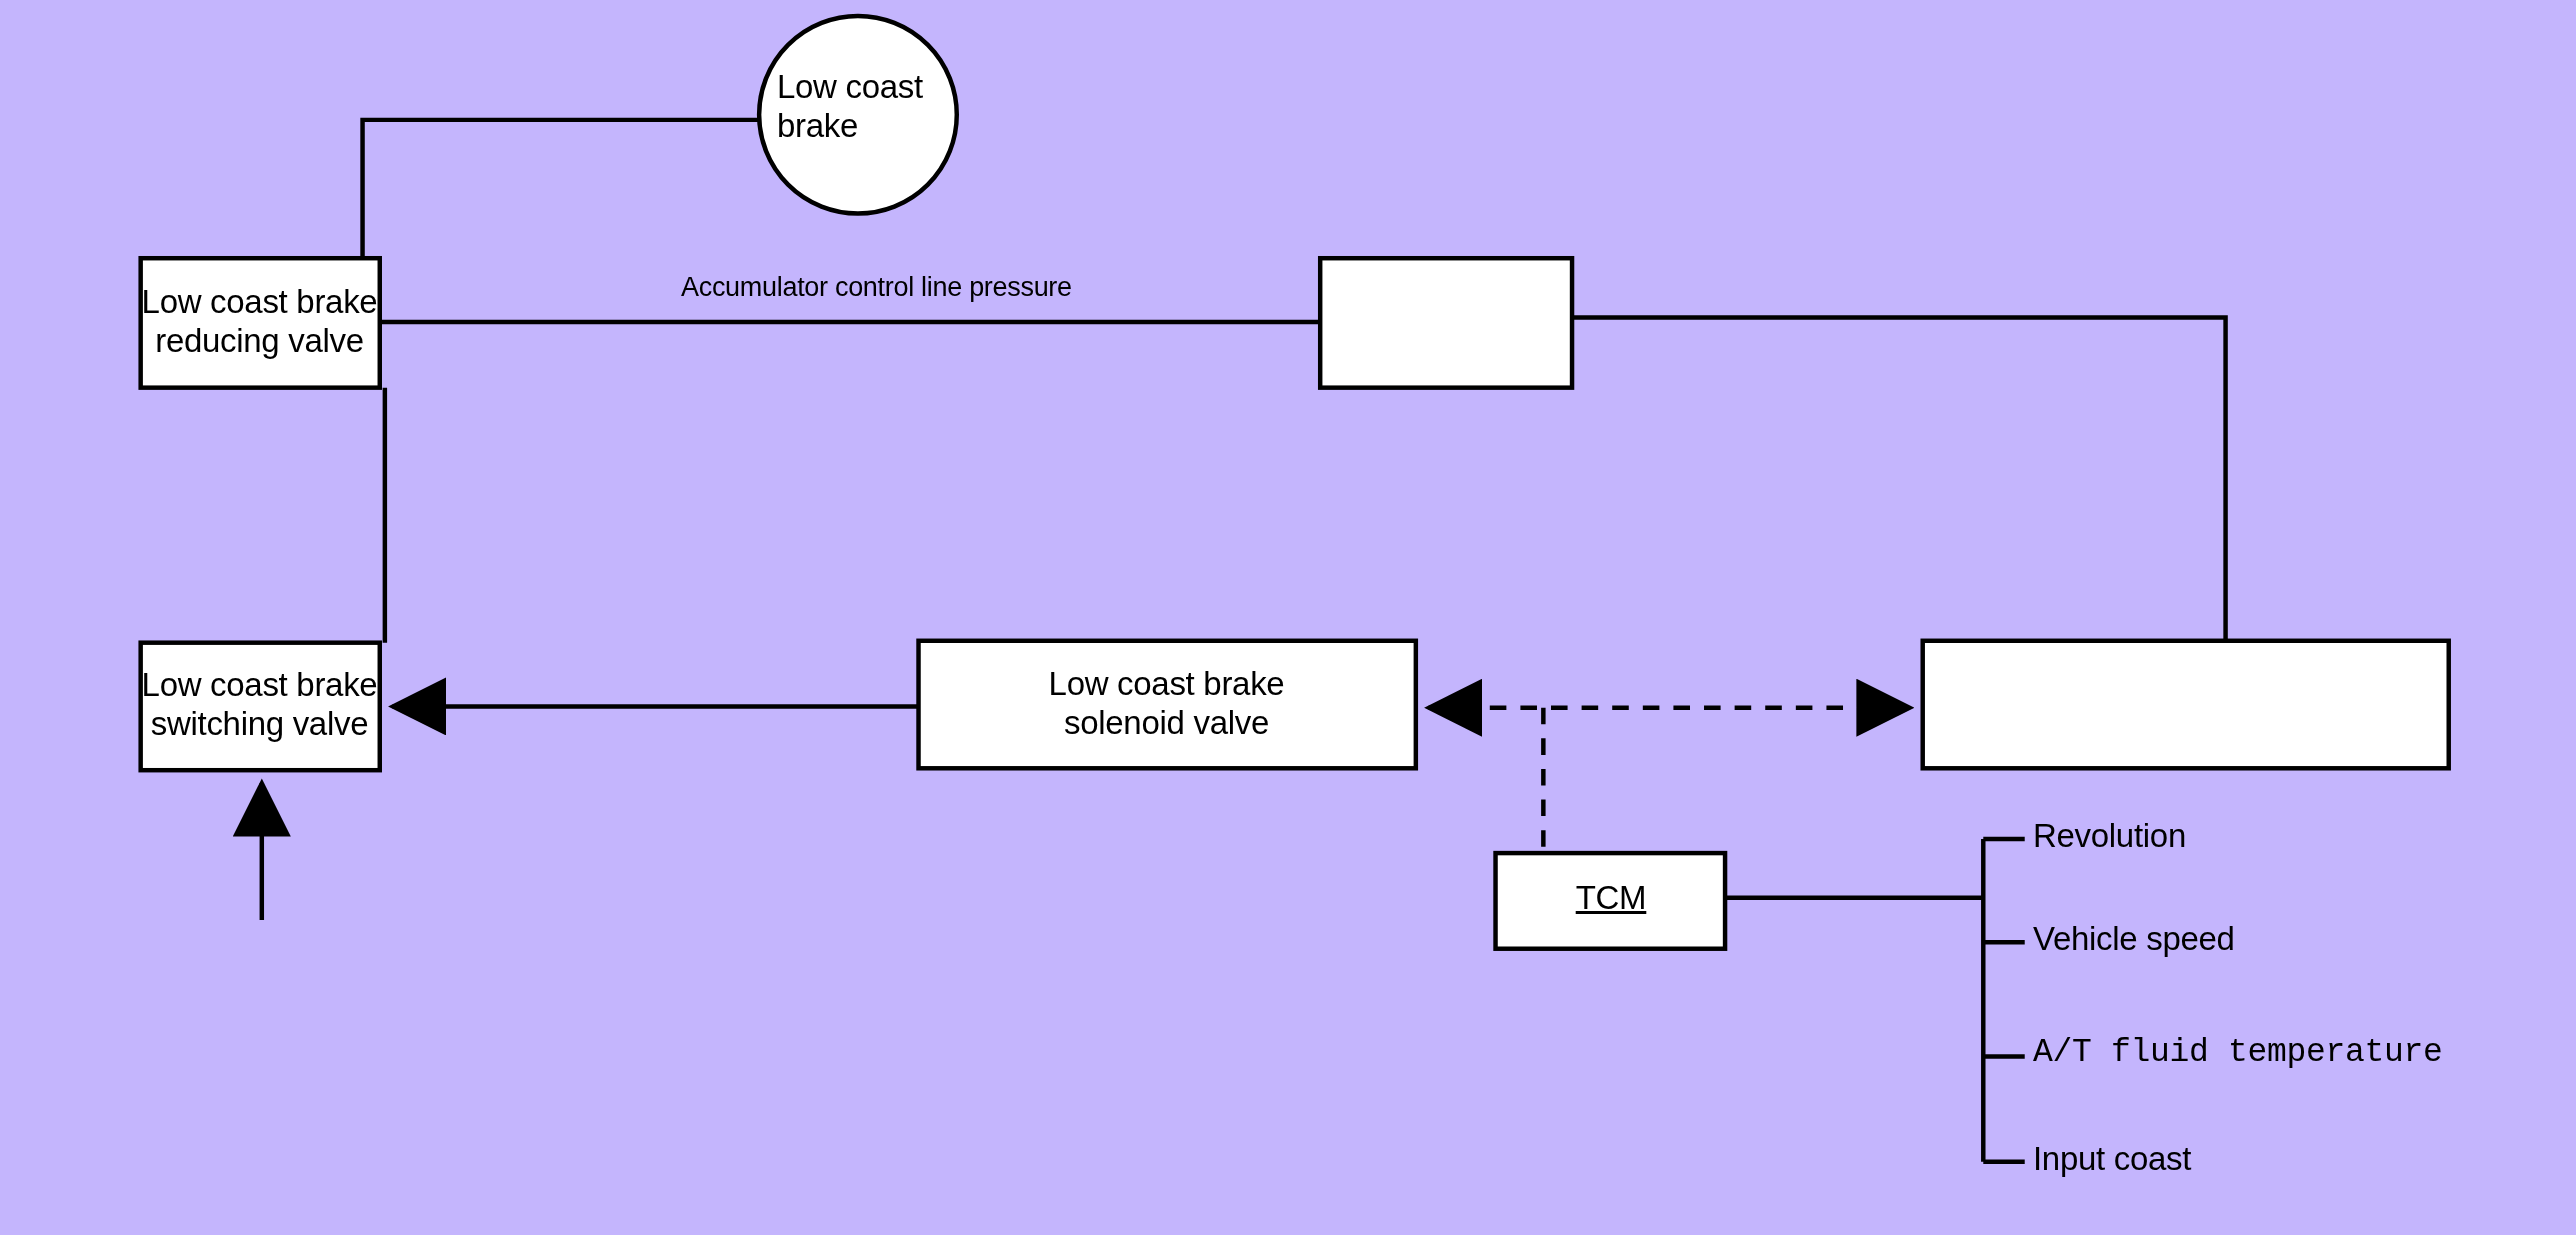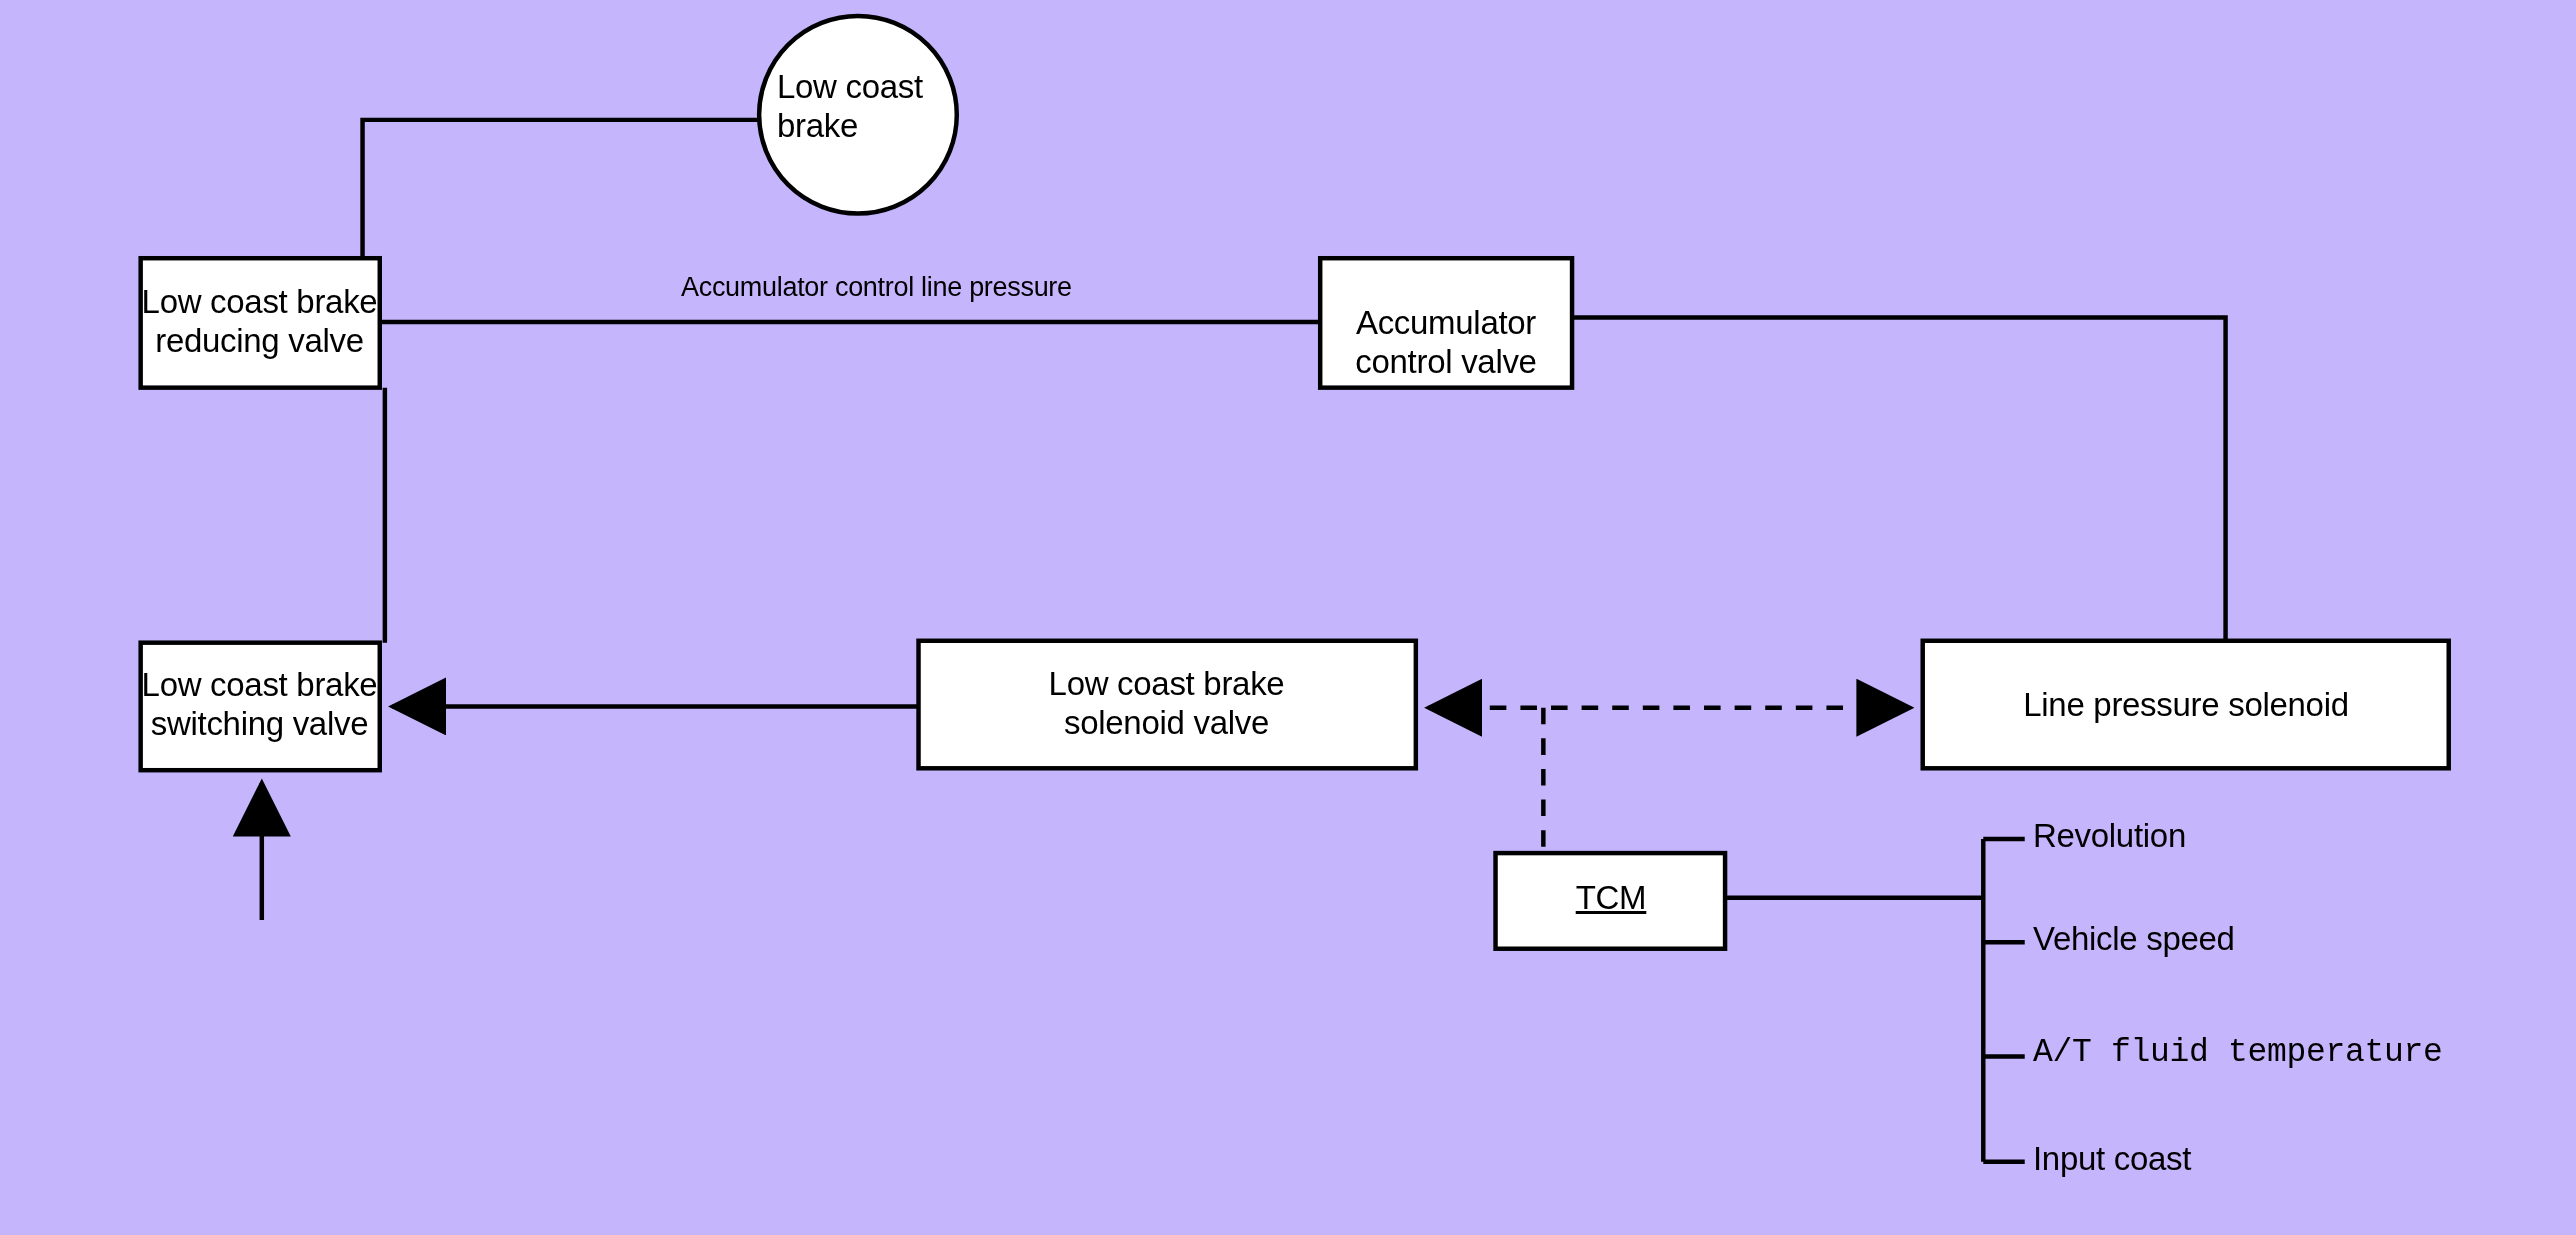--- a/index.html
+++ b/index.html
@@ -61,29 +61,27 @@
       <path d="M3110,1822 L3175,1822"></path>
     </g>
   </svg>
 
   <div class="node-label" style="left:777px;top:68px;width:162px;text-align:left;">Low coast
 brake</div>
 
   <div class="node-label" style="left:140px;top:283px;width:239px;">Low coast brake
 reducing valve</div>
 
-  <div class="node-label" style="left:1320px;top:304px;width:252px;">Accumulator control valve</div>
 
   <div class="node-label" style="left:140px;top:666px;width:239px;">Low coast brake
 switching valve</div>
 
   <div class="node-label" style="left:918px;top:665px;width:497px;">Low coast brake
 solenoid valve</div>
 
-  <div class="node-label" style="left:1923px;top:686px;width:526px;">Line pressure solenoid</div>
 
   <div class="node-label" style="left:1496px;top:879px;width:230px;text-decoration:underline;">TCM</div>
 
   <div class="free-label" style="left:681px;top:272px;">Accumulator control line pressure</div>
 
 
   <div class="tree-label" style="left:2033px;top:817px;">Revolution</div>
   <div class="tree-label" style="left:2033px;top:920px;">Vehicle speed</div>
   <div class="tree-label" style="left:2033px;top:1034px;font-family:Liberation Mono, monospace;">A/T fluid temperature</div>
   <div class="tree-label" style="left:2033px;top:1140px;">Input coast</div>

